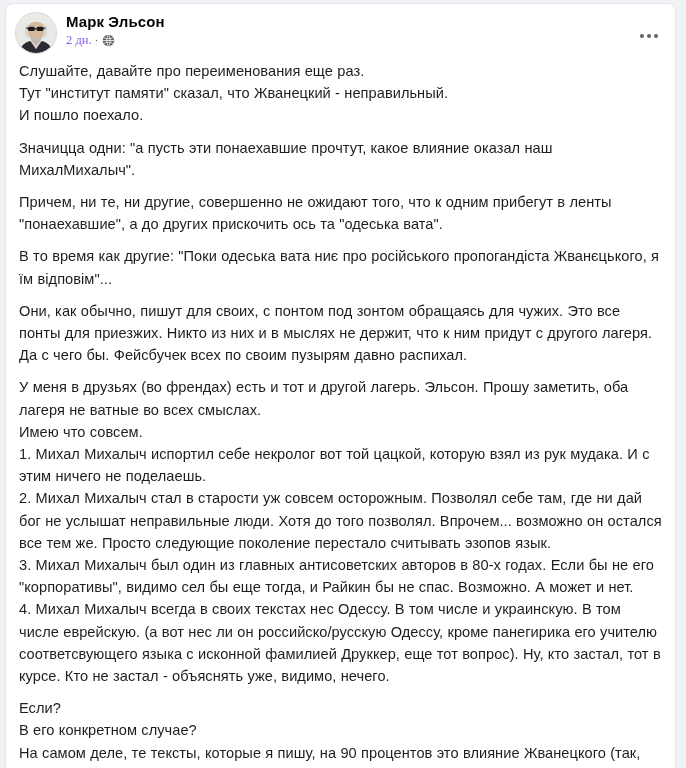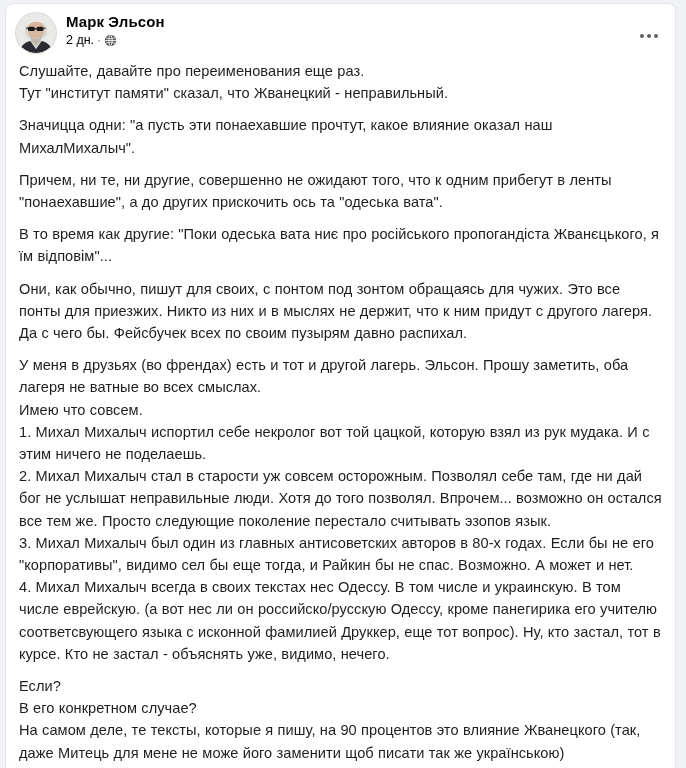--- a/index.html
+++ b/index.html
@@ -69,21 +69,21 @@
   }
 
   .meta-row {
     display: flex;
     align-items: center;
     margin-top: 3px;
     font-size: 12.5px;
     color: #65676b;
     line-height: 14px;
   }
-  .meta-time { color: #000000; }
+  .meta-time { color: #8b5cf6; font-family: Liberation Serif, serif; }
   .meta-dot {
     margin: 0 3px;
     color: #65676b;
     font-size: 12px;
   }
   .globe-icon {
     display: inline-block;
     width: 13px;
     height: 13px;
     line-height: 0;
@@ -188,20 +188,21 @@
       <span class="dot"></span>
       <span class="dot"></span>
     </div>
   </div>
 
   <div class="post-body">
 
     <div class="para">
       <span class="line">Слушайте, давайте про переименования еще раз.</span>
       <span class="line">Тут "институт памяти" сказал, что Жванецкий - неправильный.</span>
+      <span class="line">И пошло поехало.</span>
     </div>
 
     <div class="para">
       <span class="line">Значицца одни: "а пусть эти понаехавшие прочтут, какое влияние оказал наш МихалМихалыч".</span>
     </div>
 
     <div class="para">
       <span class="line">Причем, ни те, ни другие, совершенно не ожидают того, что к одним прибегут в ленты "понаехавшие", а до других прискочить ось та "одеська вата".</span>
     </div>
 

